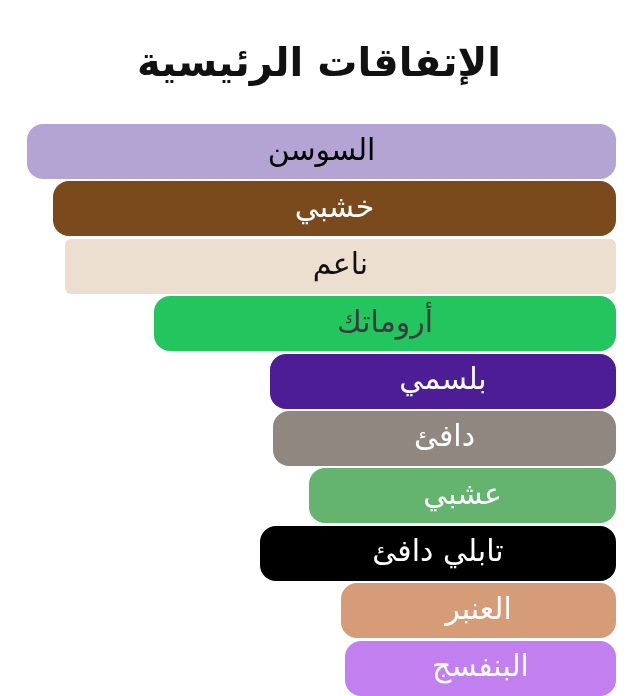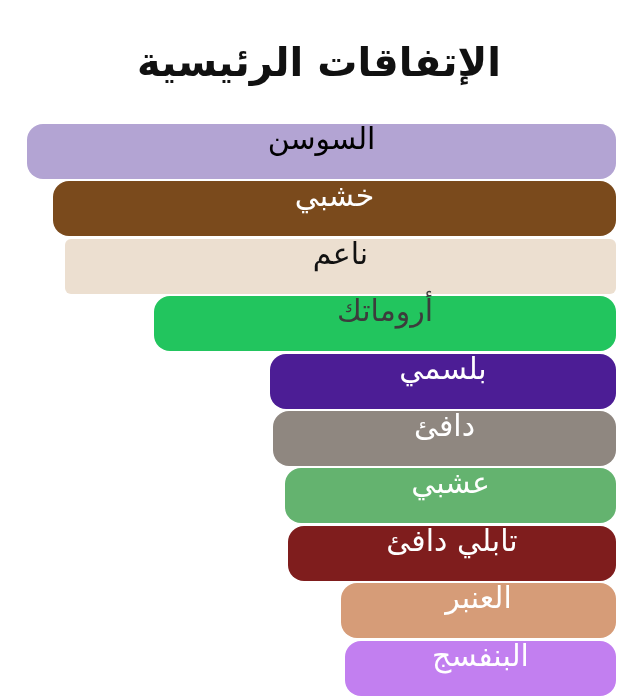--- a/index.html
+++ b/index.html
@@ -30,21 +30,21 @@
     display: flex;
     flex-direction: column;
     align-items: flex-end;
     row-gap: 2.4px;
     padding-right: 22px;
   }
   .bar {
     height: 55px;
     border-radius: 16px;
     display: flex;
-    align-items: flex-start;
+    align-items: center;
     justify-content: center;
     box-sizing: border-box;
   }
   .bar-label {
     font-size: 30px;
     line-height: 1;
     white-space: nowrap;
     padding-bottom: 4px;
   }
 </style>
@@ -65,24 +65,24 @@
       </div>
       <div class="bar" dir="rtl" style="width: 462px; background: #22c55e;">
         <span class="bar-label" style="color: rgb(60, 60, 60);">أروماتك</span>
       </div>
       <div class="bar" dir="rtl" style="width: 346px; background: #4c1d95;">
         <span class="bar-label" style="color: rgb(255, 255, 255);">بلسمي</span>
       </div>
       <div class="bar" dir="rtl" style="width: 343px; background: rgb(143, 135, 128);">
         <span class="bar-label" style="color: rgb(255, 255, 255);">دافئ</span>
       </div>
-      <div class="bar" dir="rtl" style="width: 331px; background: rgb(100, 179, 111);">
+      <div class="bar" dir="rtl" style="width: 307px; background: rgb(100, 179, 111);">
         <span class="bar-label" style="color: rgb(255, 255, 255);">عشبي</span>
       </div>
-      <div class="bar" dir="rtl" style="width: 328px; background: #7f1d1d;">
+      <div class="bar" dir="rtl" style="width: 356px; background: #000000;">
         <span class="bar-label" style="color: rgb(255, 255, 255);">تابلي دافئ</span>
       </div>
       <div class="bar" dir="rtl" style="width: 275px; background: rgb(214, 156, 120);">
         <span class="bar-label" style="color: rgb(255, 255, 255);">العنبر</span>
       </div>
       <div class="bar" dir="rtl" style="width: 271px; background: rgb(194, 127, 240);">
         <span class="bar-label" style="color: rgb(255, 255, 255);">البنفسج</span>
       </div>
     </div>
 </div>

